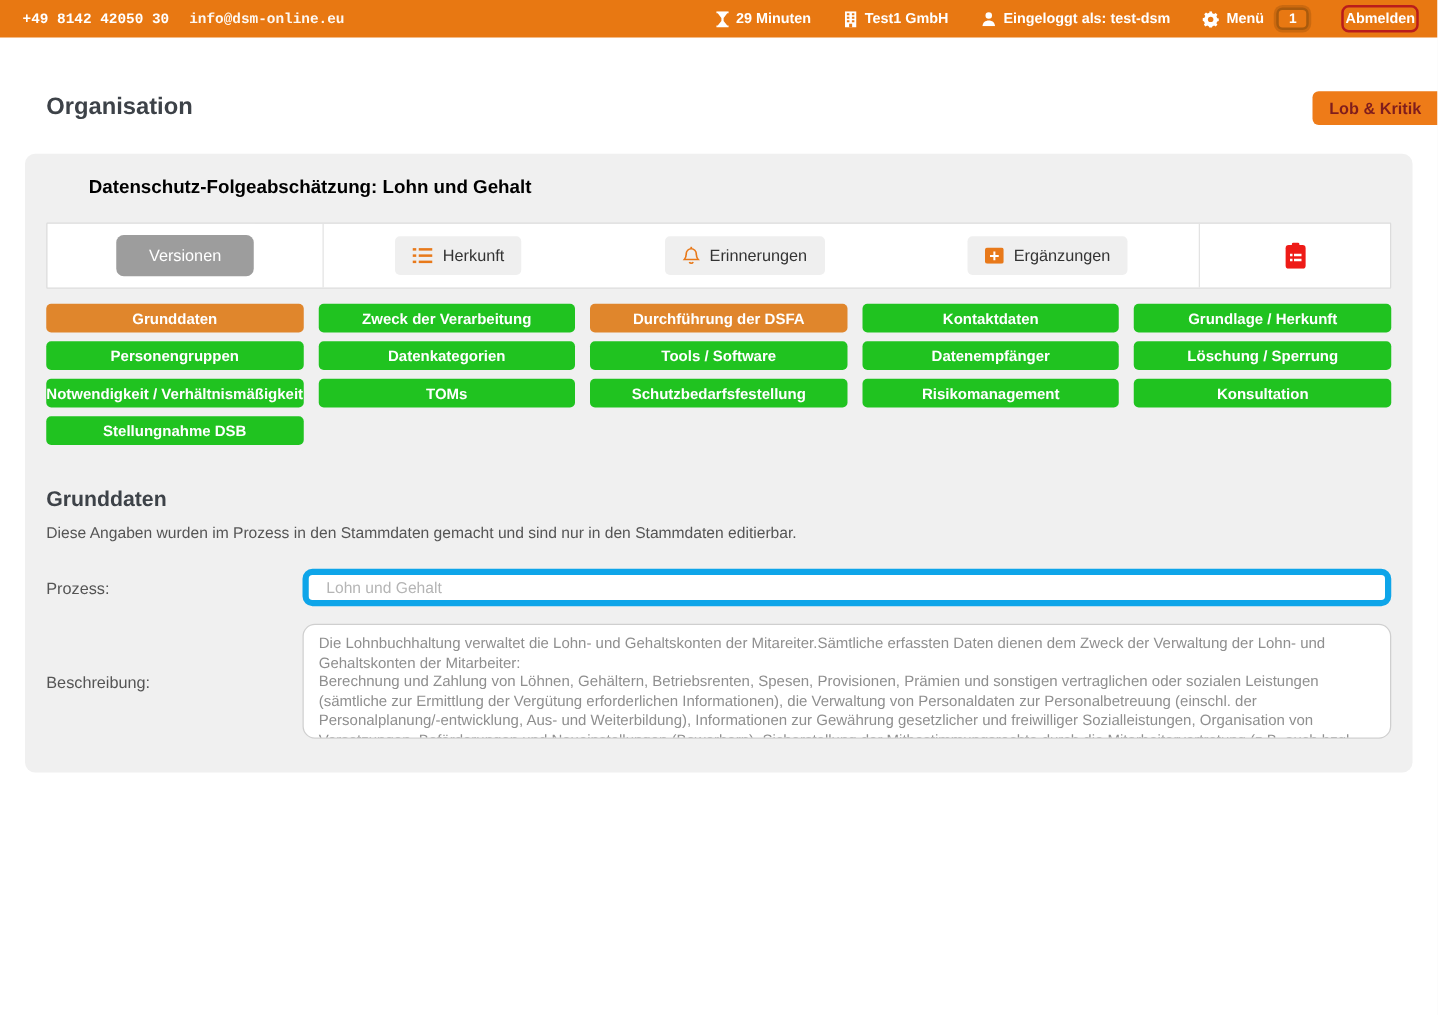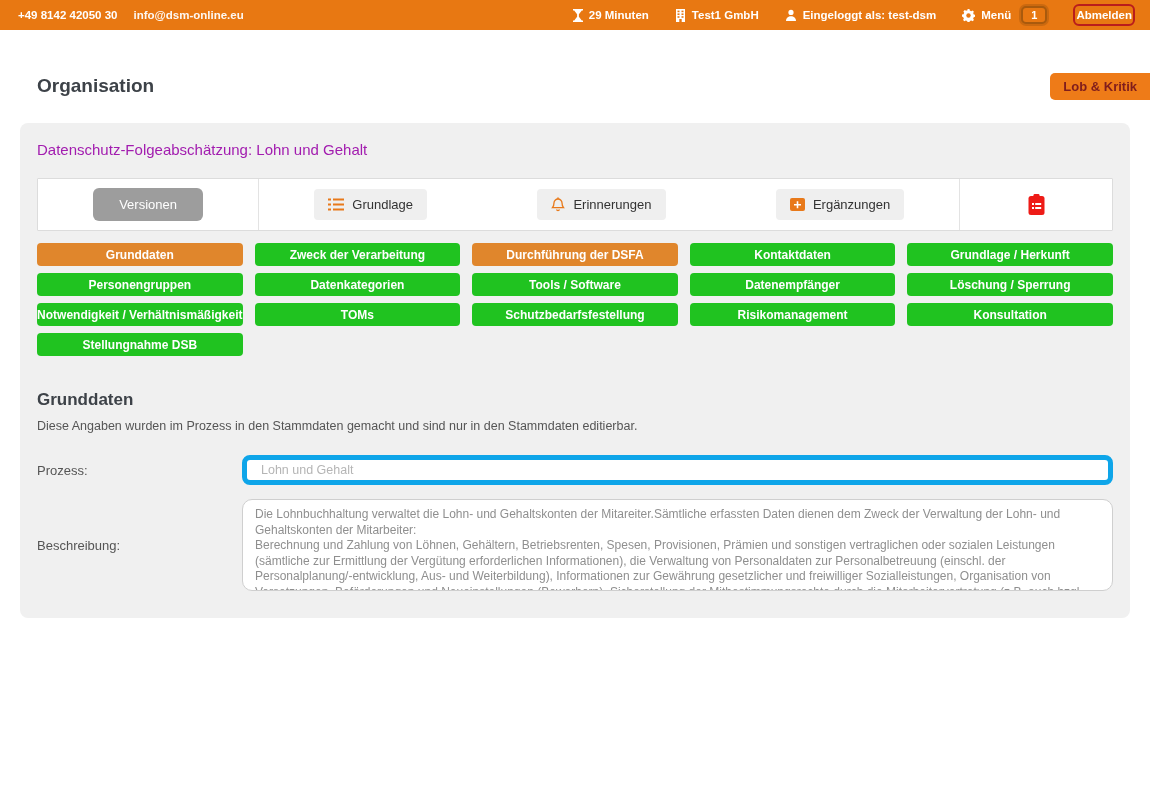--- a/index.html
+++ b/index.html
@@ -9,21 +9,21 @@
     font-family: "Liberation Sans", "DejaVu Sans", sans-serif;
     overflow: hidden;
   }
 
   
   .topbar {
     height: 30px; background: #e87812; color: #fff;
     display: flex; align-items: center; justify-content: space-between;
     padding: 0 15px 0 18px; font-size: 11.5px;
   }
-  .topbar-left { display: flex; align-items: flex-end; gap: 16px; }
+  .topbar-left { display: flex; align-items: flex-end; gap: 16px; font-family: Liberation Mono, monospace; }
   .tb-phone { font-weight: bold; cursor: pointer; }
   .tb-email { font-weight: bold; opacity: .95; cursor: pointer; }
   .topbar-right { display: flex; align-items: center; gap: 26px; }
   .tb-item { display: inline-flex; align-items: center; gap: 6px; font-weight: bold; white-space: nowrap; }
   .tb-menu-group { display: inline-flex; align-items: center; gap: 10px; }
   .tb-badge {
     background: #e87812; border: 2px solid #a95a0d; border-radius: 5px;
     color: #fff; font-weight: bold; font-size: 11px; padding: 1px 8px;
     box-shadow: 0 0 0 2px rgba(0,0,0,0.12); cursor: pointer;
   }
@@ -45,21 +45,21 @@
     font-family: inherit; font-size: 13px; font-weight: bold;
     padding: 6px 13px; border-radius: 5px 0 0 5px;
   }
 
   
   .panel {
     margin: 24px 20px 0 20px;
     background: #f0f0f0; border-radius: 8px;
     padding: 18px 17px 13px 17px;
   }
-  .panel-title { font-size: 15px; font-weight: normal; color: #a21caf; margin-bottom: 20px; }
+  .panel-title { font-size: 15px; font-weight: bold; color: #000000; margin-bottom: 20px; margin-left: 34px; }
 
   
   .tabbar {
     background: #fff; border: 1px solid #dcdcdc; border-radius: 1px;
     height: 53px; display: flex; align-items: stretch; margin-bottom: 12px;
   }
   .tab-cell { display: flex; align-items: center; justify-content: center; }
   .cell-versionen { width: 20.5%; }
   .cell-mid { width: 65.3%; border-left: 1px solid #e3e3e3; justify-content: space-around; }
   .cell-report { width: 14.2%; border-left: 1px solid #e3e3e3; }
@@ -182,21 +182,21 @@
               <g fill="#e8791a">
                 <rect x="0" y="0.5" width="3" height="2"></rect>
                 <rect x="5" y="0.5" width="11" height="2"></rect>
                 <rect x="0" y="5.5" width="3" height="2"></rect>
                 <rect x="5" y="5.5" width="11" height="2"></rect>
                 <rect x="0" y="10.5" width="3" height="2"></rect>
                 <rect x="5" y="10.5" width="11" height="2"></rect>
               </g>
             </svg>
         </span>
-        <span>Grundlage</span>
+        <span>Herkunft</span>
       </button>
       <button class="tab-btn">
         <span class="icon">
           <svg width="14" height="15" viewBox="0 0 16 17">
               <path fill="none" stroke="#e8791a" stroke-width="1.5" d="M8 2.2a4.6 4.6 0 0 1 4.6 4.6c0 3.2.9 4.3 1.7 5.2H1.7c.8-.9 1.7-2 1.7-5.2A4.6 4.6 0 0 1 8 2.2z"></path>
               <path fill="none" stroke="#e8791a" stroke-width="1.5" d="M6.3 14.3a1.8 1.8 0 0 0 3.4 0"></path>
               <rect x="7.2" y="0.4" width="1.6" height="1.8" fill="#e8791a"></rect>
             </svg>
         </span>
         <span>Erinnerungen</span>

